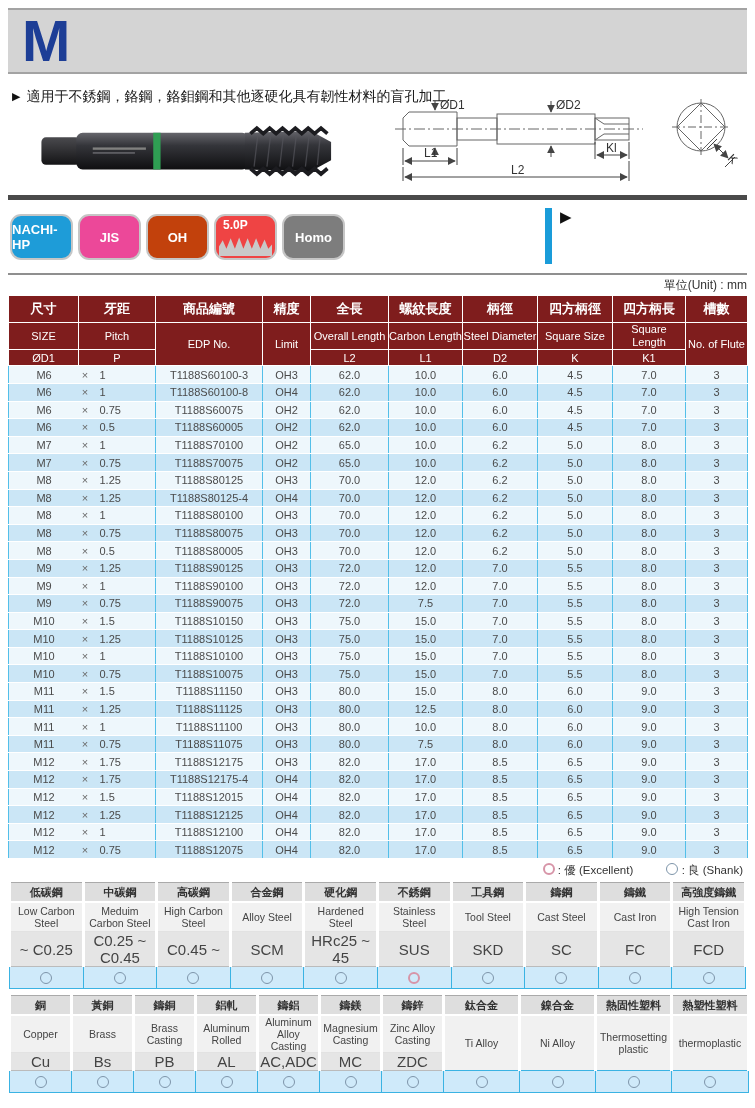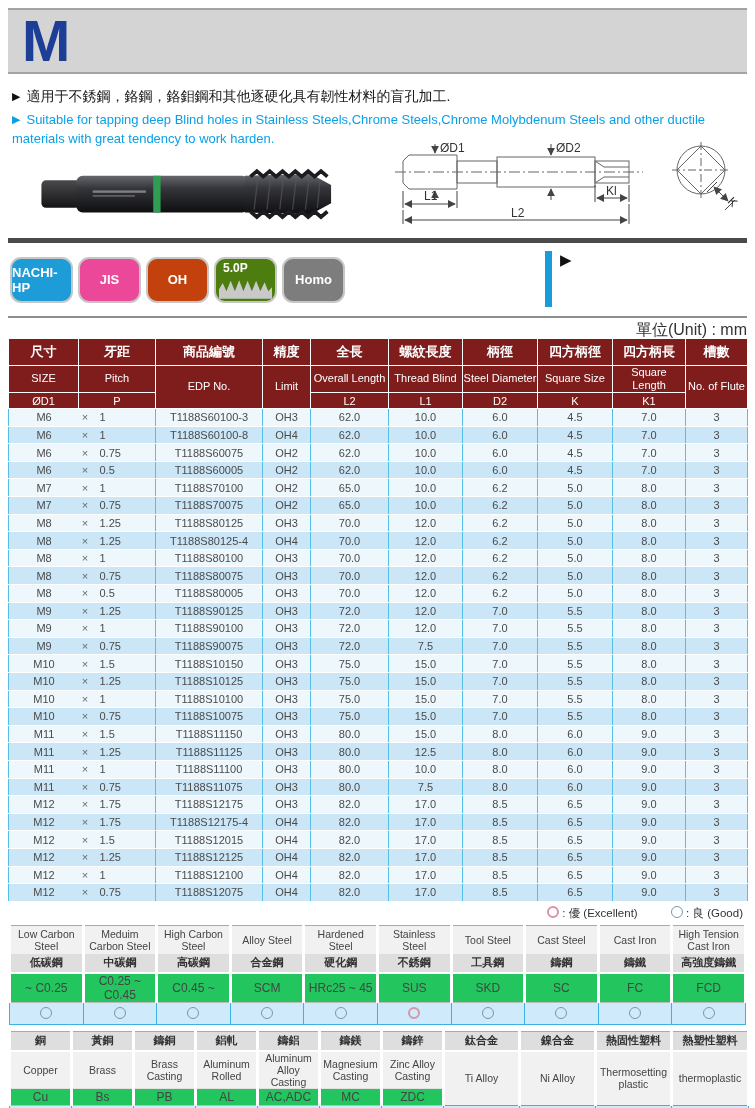--- a/index.html
+++ b/index.html
@@ -30,21 +30,21 @@
   .badge-row{display:flex;gap:5px;padding-left:2px;}
   .badge{position:relative;width:63px;height:46px;border-radius:11px;border:2px solid #c6c6c6;
          box-sizing:border-box;display:flex;align-items:center;justify-content:center;
          color:#fff;font-weight:bold;font-size:13px;overflow:hidden;}
   .badge.has-icon{align-items:flex-start;justify-content:flex-start;padding:2px 0 0 7px;font-size:12px;}
   .zigzag{position:absolute;left:3px;right:3px;bottom:2px;height:21px;background:#c9c9c9;
           clip-path:polygon(0 100%,0 55%,7% 25%,14% 65%,22% 15%,30% 65%,38% 12%,46% 65%,54% 15%,62% 65%,70% 15%,78% 65%,86% 22%,93% 65%,100% 45%,100% 100%);}
   .blue-bar{position:absolute;left:537px;top:8px;width:7px;height:56px;background:#1a9cd9;}
   .strip-arrow{position:absolute;left:552px;top:8px;font-size:15px;color:#111;}
   
-  .unit-row{text-align:right;font-size:16px;color:#333;height:16px;margin-top:2px;}
+  .unit-row{text-align:right;font-size:12px;color:#333;height:16px;margin-top:2px;}
   
   .main-table{width:739px;border-collapse:collapse;table-layout:fixed;margin-top:2px;border:1px solid #53bfe9;}
   .main-table th{background:#7f1d1d;color:#fff;border:1px solid #fff;font-weight:normal;padding:0;}
   .main-table th.zh{font-size:13px;font-weight:bold;height:26px;}
   .main-table th.en{font-size:11px;height:19px;line-height:1.2;}
   .main-table th.sym{font-size:11px;height:15px;}
   .main-table td{border-right:1px solid #53bfe9;border-bottom:1px solid #fff;height:16.6px;
                  text-align:center;font-size:11px;color:#4a4a4a;padding:0;}
   .main-table tbody tr:nth-child(odd){background:#eef7fc;}
   .main-table tbody tr:nth-child(even){background:#cbe6f6;}
@@ -58,37 +58,36 @@
           vertical-align:-1px;background:transparent;}
   .circle.excellent{border:2.5px solid #d795a8;width:8px;height:8px;}
   
   .mat{width:739px;border-collapse:collapse;table-layout:fixed;margin-top:3px;
        border-top:1px solid #aaa;}
   .mat td{text-align:center;padding:0 1px;}
   .m-zh{background:#dedede;font-weight:bold;font-size:11px;height:18px;color:#333;
         border-left:3px solid #fff;border-right:3px solid #fff;border-bottom:2px solid #fff;}
   .m-en{background:#f1f1f1;font-size:10.5px;height:28px;line-height:1.15;color:#444;
         border-left:3px solid #fff;border-right:3px solid #fff;}
-  .m-code{background:#22c55e;font-size:12px;height:16px;color:#444;
+  .m-code{background:#e5e5e5;font-size:15px;height:16px;color:#444;
         border-left:3px solid #fff;border-right:3px solid #fff;border-top:1px solid #e2e2e2;border-bottom:1px solid #bbb;}
   .m-mark{background:#cfeafa;border:1px solid #3ab3e3;height:21px;}
   .mat2{margin-top:6px;}
 </style>
 </head>
 <body>
 
 <div class="page">
 
   <header class="band">
     <span class="letter">M</span>
   </header>
 
   <div class="bullets">
     <p class="b-zh"><span class="arr black">▶</span><span>適用于不銹鋼，鉻鋼，鉻鉬鋼和其他逐硬化具有韌性材料的盲孔加工.</span></p>
-    <p class="b-en"><span class="arr blue">▶</span><span>Suitable for tapping deep Blind holes in Stainless Steels,Chrome Steels,Chrome Molybdenum Steels and other ductile materials with great tendency to work harden.</span></p>
   </div>
 
   <div class="figure-row">
 
     <svg class="tap-photo" viewBox="0 0 330 72" width="330" height="66">
       <defs>
         <linearGradient id="tapg" x1="0" y1="0" x2="0" y2="1">
           <stop offset="0" stop-color="#66666c"></stop>
             <stop offset="0.35" stop-color="#34353a"></stop>
             <stop offset="1" stop-color="#0f0f11"></stop>
@@ -160,21 +159,21 @@
     <div class="badge-row">
         <div class="badge" style="background: rgb(30, 156, 216);">
           <span class="badge-label">NACHI-HP</span>
         </div>
         <div class="badge" style="background: #ec4899;">
           <span class="badge-label">JIS</span>
         </div>
         <div class="badge" style="background: #c2410c;">
           <span class="badge-label">OH</span>
         </div>
-        <div class="badge has-icon" style="background: #4d7c0f;">
+        <div class="badge has-icon" style="background: #ef4444;">
           <span class="badge-label">5.0P</span>
           <div class="zigzag"></div>
         </div>
         <div class="badge" style="background: rgb(125, 125, 125);">
           <span class="badge-label">Homo</span>
         </div>
       </div>
     <div class="blue-bar"></div>
     <span class="strip-arrow">▶</span>
   </div>
@@ -208,21 +207,21 @@
           <th class="zh">四方柄徑</th>
           <th class="zh">四方柄長</th>
           <th class="zh">槽數</th>
         </tr>
         <tr>
           <th class="en">SIZE</th>
           <th class="en">Pitch</th>
           <th class="en" rowspan="2">EDP No.</th>
           <th class="en" rowspan="2">Limit</th>
           <th class="en">Overall Length</th>
-          <th class="en">Thread Blind</th>
+          <th class="en">Carbon Length</th>
           <th class="en">Steel Diameter</th>
           <th class="en">Square Size</th>
           <th class="en">Square Length</th>
           <th class="en" rowspan="2">No. of Flute</th>
         </tr>
         <tr>
           <th class="sym">ØD1</th>
           <th class="sym">P</th>
           <th class="sym">L2</th>
           <th class="sym">L1</th>
@@ -538,48 +537,48 @@
           <td>8.5</td>
           <td>6.5</td>
           <td>9.0</td>
           <td>3</td>
         </tr>
       </tbody>
   </table>
 
   <div class="legend">
     <span class="lg-item"><span class="circle excellent"></span> <span>: 優 (Excellent)</span></span>
-    <span class="lg-item"><span class="circle"></span> <span>: 良 (Good)</span></span>
+    <span class="lg-item"><span class="circle"></span> <span>: 良 (Shank)</span></span>
   </div>
 
   <table class="mat">
     <tbody>
+        <tr>
+          <td class="m-zh">低碳鋼</td>
+          <td class="m-zh">中碳鋼</td>
+          <td class="m-zh">高碳鋼</td>
+          <td class="m-zh">合金鋼</td>
+          <td class="m-zh">硬化鋼</td>
+          <td class="m-zh">不銹鋼</td>
+          <td class="m-zh">工具鋼</td>
+          <td class="m-zh">鑄鋼</td>
+          <td class="m-zh">鑄鐵</td>
+          <td class="m-zh">高強度鑄鐵</td>
+        </tr>
         <tr>
           <td class="m-en">Low Carbon Steel</td>
           <td class="m-en">Meduim Carbon Steel</td>
           <td class="m-en">High Carbon Steel</td>
           <td class="m-en">Alloy Steel</td>
           <td class="m-en">Hardened Steel</td>
           <td class="m-en">Stainless Steel</td>
           <td class="m-en">Tool Steel</td>
           <td class="m-en">Cast Steel</td>
           <td class="m-en">Cast Iron</td>
           <td class="m-en">High Tension Cast Iron</td>
-        </tr>
-        <tr>
-          <td class="m-zh">低碳鋼</td>
-          <td class="m-zh">中碳鋼</td>
-          <td class="m-zh">高碳鋼</td>
-          <td class="m-zh">合金鋼</td>
-          <td class="m-zh">硬化鋼</td>
-          <td class="m-zh">不銹鋼</td>
-          <td class="m-zh">工具鋼</td>
-          <td class="m-zh">鑄鋼</td>
-          <td class="m-zh">鑄鐵</td>
-          <td class="m-zh">高強度鑄鐵</td>
         </tr>
         <tr>
           <td class="m-code">~ C0.25</td>
           <td class="m-code">C0.25 ~ C0.45</td>
           <td class="m-code">C0.45 ~</td>
           <td class="m-code">SCM</td>
           <td class="m-code">HRc25 ~ 45</td>
           <td class="m-code">SUS</td>
           <td class="m-code">SKD</td>
           <td class="m-code">SC</td>

